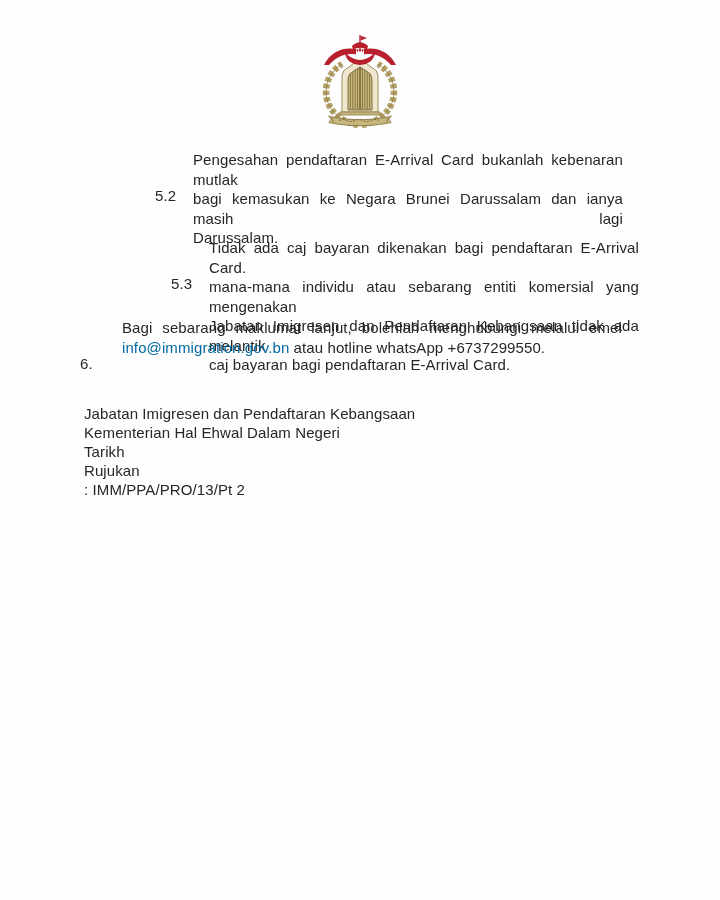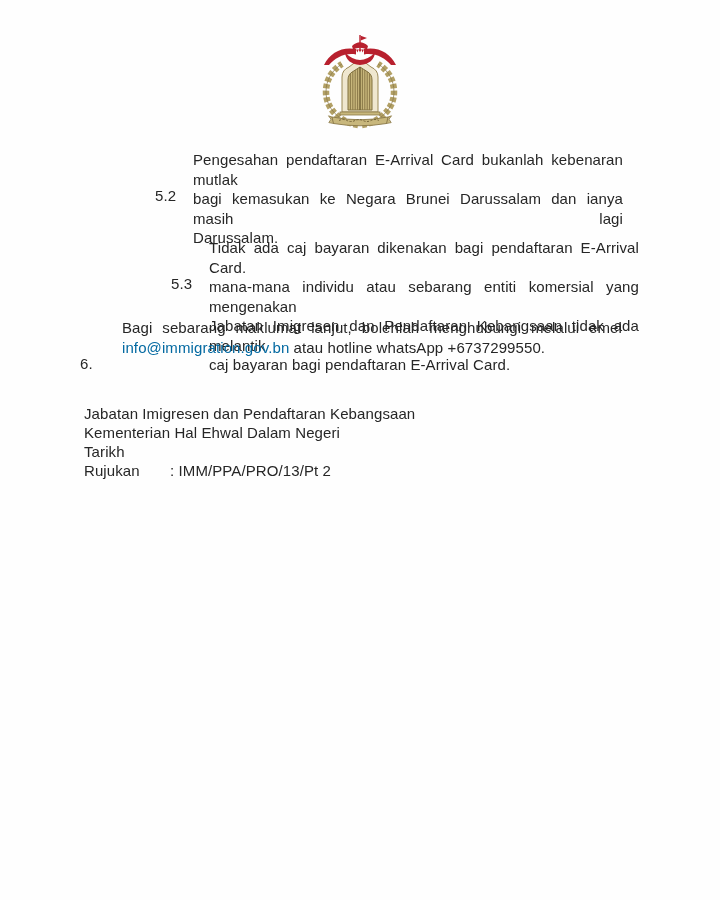--- a/index.html
+++ b/index.html
@@ -52,21 +52,21 @@
   
   .footer-block {
     position: absolute;
     left: 84px;
     top: 404px;
     width: 430px;
     font-size: 15px;
     line-height: 19px;
     letter-spacing: 0.1px;
   }
-  .kv { display: flex; }
+  .kv { display: flex; flex-direction: column; }
   .kv .k { width: 86px; flex: 0 0 auto; }
   .kv .v { flex: 1 1 auto; }
 </style>
 </head>
 <body>
 
 <div class="page">
 
   <div class="crest">
     <svg viewBox="0 0 96 96" width="96" height="96">

